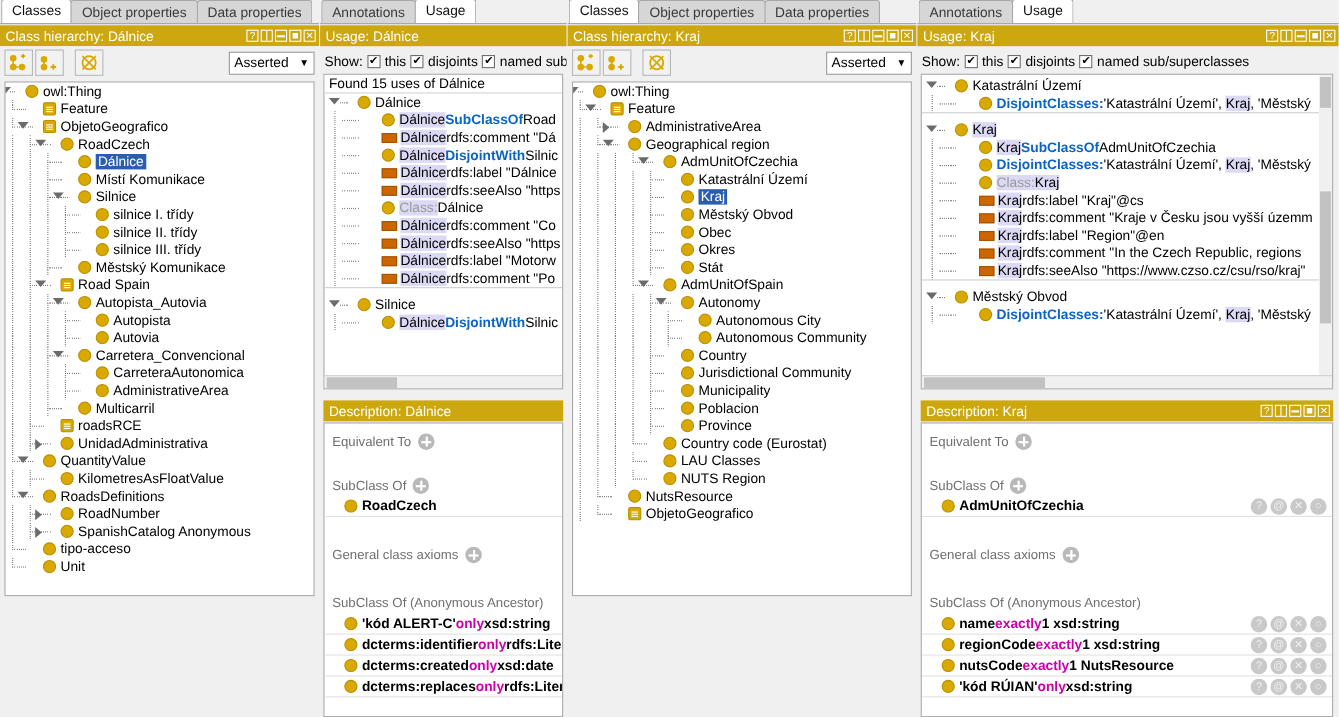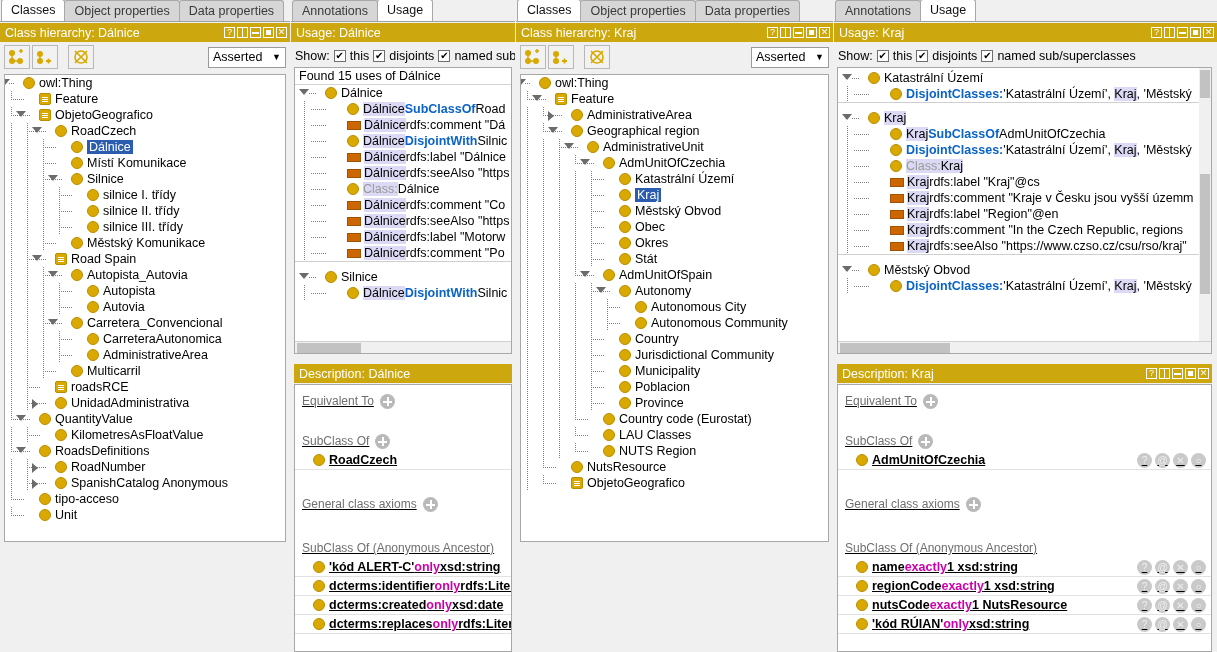--- a/index.html
+++ b/index.html
@@ -189,21 +189,21 @@
     white-space: nowrap; overflow: hidden;
   }
   .cb {
     width: 12px; height: 12px; border: 1px solid #6e6e6e; background: #fff;
     display: inline-flex; align-items: center; justify-content: center;
     font-size: 10px; line-height: 10px; color: #000; flex: none;
   }
 
   
   .descbox {
-    position: absolute; background: #fff; border: 1px solid #a8a8a8; overflow: hidden; text-decoration: underline;
+    position: absolute; background: #fff; border: 1px solid #a8a8a8; overflow: hidden;
   }
   .sechead {
     font-size: 12px; color: #6f6f6f; padding-left: 7px;
     display: flex; align-items: center; gap: 6px; height: 20px;
   }
   .plus {
     width: 15px; height: 15px; border-radius: 50%;
     background: #b9b9b9; position: relative; flex: none;
   }
   .plus::before, .plus::after {
@@ -886,32 +886,20 @@
               <div class="vline" style="left: 6px;"></div>
               <div class="vline" style="left: 22px; height: 9px;"></div>
               <div class="hline" style="left: 22px; width: 14px;"></div>
               <div class="arrow down" style="left: 27px;"></div>
               <div class="hline" style="left: 36px; width: 6px;"></div>
             </div>
             <span class="cnode"></span>
             <span class="lbl bold">Geographical region</span>
           </div>
           <div class="trow">
-            <div class="guides" style="width: 66px;">
-              <div class="vline" style="left: 6px;"></div>
-              <div class="vline" style="left: 22px;"></div>
-              <div class="vline" style="left: 38px;"></div>
-              <div class="hline" style="left: 38px; width: 14px;"></div>
-              <div class="arrow down" style="left: 43px;"></div>
-              <div class="hline" style="left: 52px; width: 6px;"></div>
-            </div>
-            <span class="cnode"></span>
-            <span class="lbl bold">AdministrativeUnit</span>
-          </div>
-          <div class="trow">
             <div class="guides" style="width: 82px;">
               <div class="vline" style="left: 6px;"></div>
               <div class="vline" style="left: 22px;"></div>
               <div class="vline" style="left: 38px;"></div>
               <div class="vline" style="left: 54px; height: 9px;"></div>
               <div class="hline" style="left: 54px; width: 14px;"></div>
               <div class="arrow down" style="left: 59px;"></div>
               <div class="hline" style="left: 68px; width: 6px;"></div>
             </div>
             <span class="cnode"></span>

